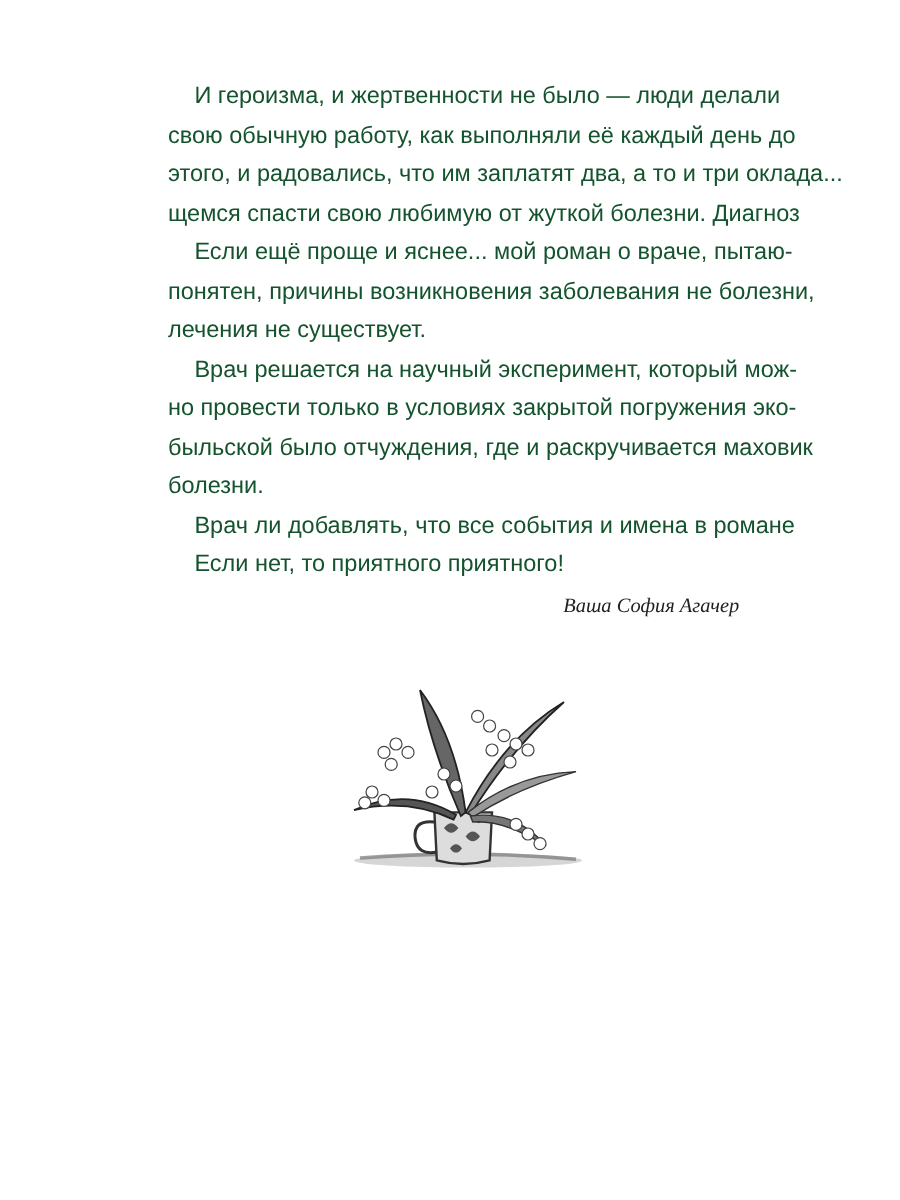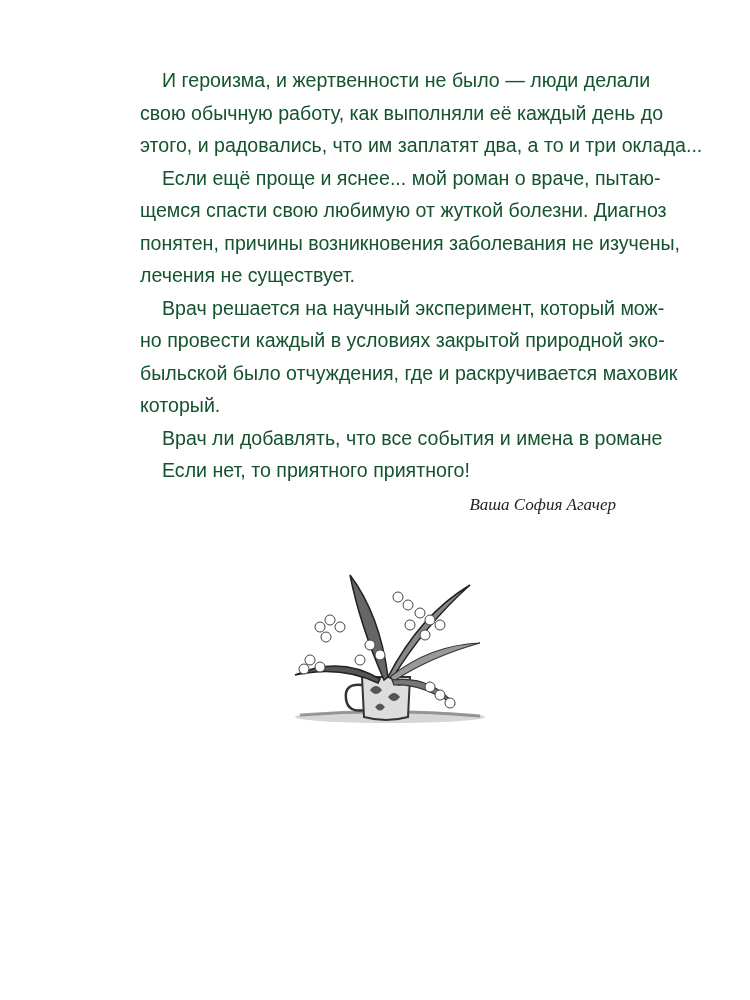--- a/index.html
+++ b/index.html
@@ -22,28 +22,28 @@
   .illustration { position: absolute; left: 280px; top: 565px; width: 210px; height: 175px; }
 </style>
 </head>
 <body>
 
 <div class="page">
   <div class="text-block">
     <span class="line indent">И героизма, и жертвенности не было — люди делали</span>
     <span class="line">свою обычную работу, как выполняли её каждый день до</span>
     <span class="line last">этого, и радовались, что им заплатят два, а то и три оклада...</span>
+    <span class="line">щемся спасти свою любимую от жуткой болезни. Диагноз</span>
     <span class="line indent">Если ещё проще и яснее... мой роман о враче, пытаю-</span>
-    <span class="line">щемся спасти свою любимую от жуткой болезни. Диагноз</span>
-    <span class="line">понятен, причины возникновения заболевания не изучены,</span>
+    <span class="line">понятен, причины возникновения заболевания не болезни,</span>
     <span class="line last">лечения не существует.</span>
     <span class="line indent">Врач решается на научный эксперимент, который мож-</span>
-    <span class="line">но провести каждый в условиях закрытой природной эко-</span>
+    <span class="line">но провести только в условиях закрытой погружения эко-</span>
     <span class="line">быльской было отчуждения, где и раскручивается маховик</span>
-    <span class="line last">который.</span>
+    <span class="line last">болезни.</span>
     <span class="line indent">Врач ли добавлять, что все события и имена в романе</span>
     <span class="line indent last">Если нет, то приятного приятного!</span>
   </div>
 
   <div class="signature">Ваша София Агачер</div>
 
   <svg class="illustration" viewBox="0 0 210 175">
 
     <ellipse cx="110" cy="152" rx="95" ry="6" fill="#bbb" opacity="0.6"></ellipse>
     <path d="M20 150 Q110 143 200 151" stroke="#777" stroke-width="3" fill="none" opacity="0.7"></path>

